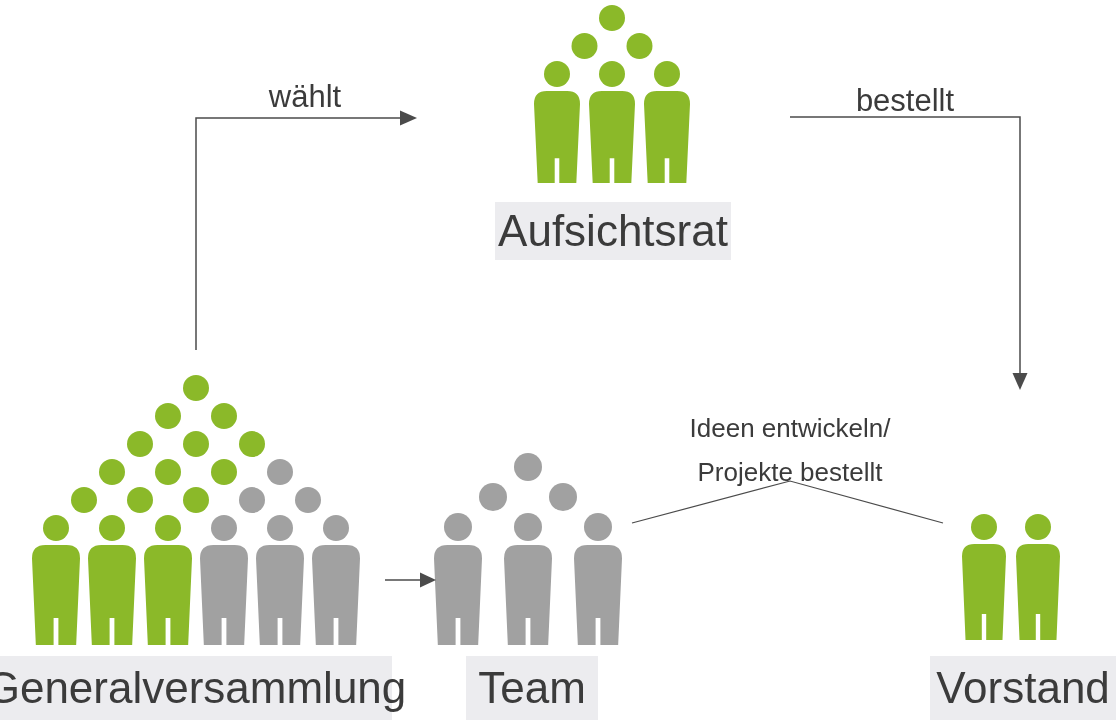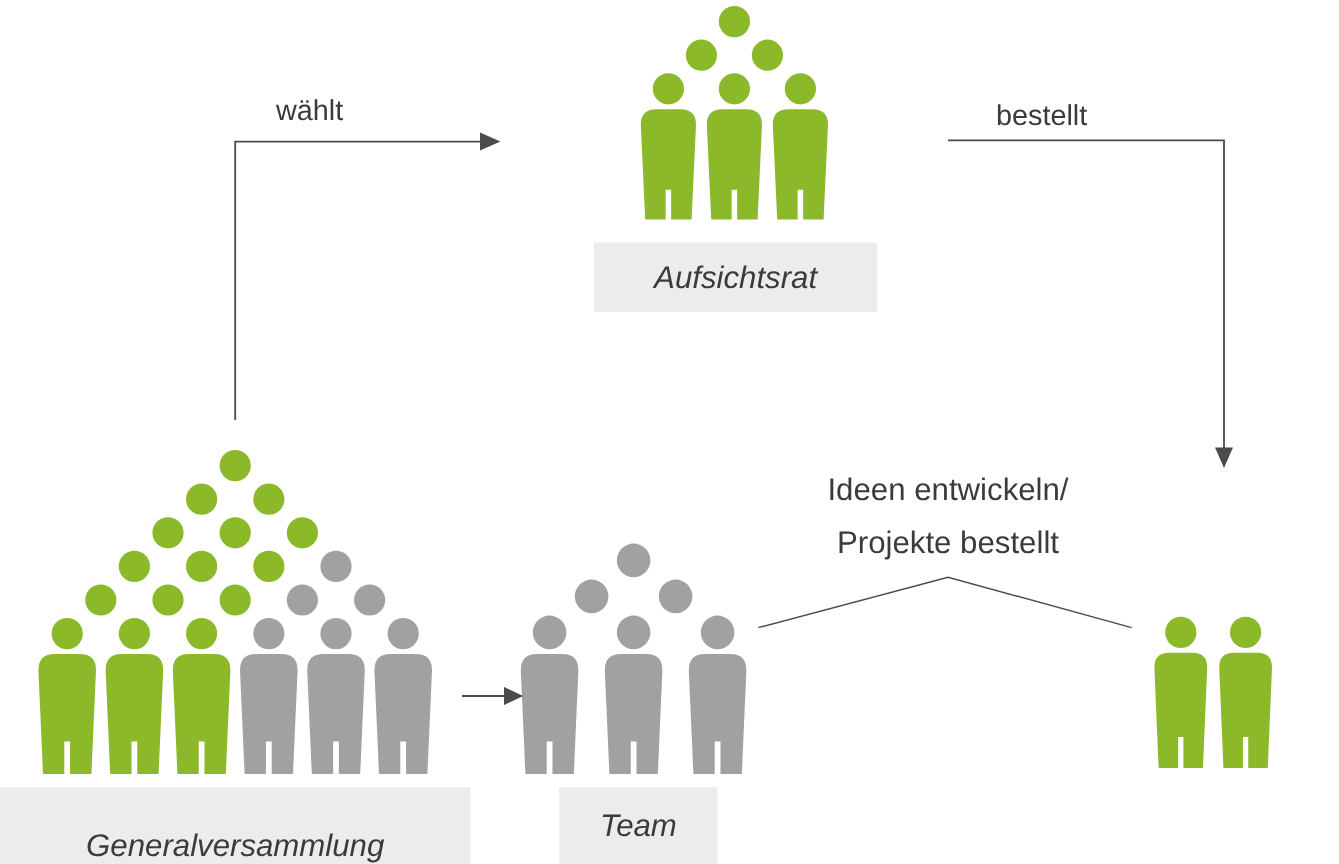--- a/index.html
+++ b/index.html
@@ -11,30 +11,29 @@
     background:#fff;
     overflow:hidden;
   }
   .canvas > svg { position:absolute; left:0; top:0; }
   .label-box {
     position:absolute;
     background:var(--label-bg);
     display:flex; align-items:center; justify-content:center;
   }
   .label-text {
-    font-size:26px;
+    font-size:44px;
     color:var(--text);
     white-space:nowrap;
-    font-style:italic;
   }
   .arrow-label {
     position:absolute;
-    font-size:24px;
+    font-size:31px;
     color:var(--text);
-    text-align:left;
+    text-align:center;
     white-space:nowrap;
   }
   .idea-text {
     position:absolute;
     font-size:26px;
     color:var(--text);
     text-align:center;
     line-height:44px;
   }
   .idea-text span { display:block; }
@@ -115,31 +114,34 @@
       <path class="arrow-line" d="M 385 580 L 421 580"></path>
       <polygon class="arrow-head" points="436,580 420,572.5 420,587.5"></polygon>
       <path class="thin-line" d="M 632 523 L 790 481 L 943 523"></path>
     </g>
   </svg>
 
   <div class="arrow-label" style="left:230px; top:79px; width:150px;">wählt</div>
 
   <div class="arrow-label" style="left:830px; top:83px; width:150px;">bestellt</div>
 
-  <div class="idea-text" style="left:640px; top:386px; width:300px;">
+  <div class="idea-text" style="left:640px; top:406px; width:300px;">
     <span>Ideen entwickeln/</span>
     <span>Projekte bestellt</span>
   </div>
 
   <div class="label-box" style="left:495px; top:202px; width:236px; height:58px;">
     <span class="label-text">Aufsichtsrat</span>
   </div>
 
-  <div class="label-box" style="left:0px; top:656px; width:392px; height:64px;align-items:flex-end;">
+  <div class="label-box" style="left:0px; top:656px; width:392px; height:64px;">
     <span class="label-text">Generalversammlung</span>
   </div>
 
   <div class="label-box" style="left:466px; top:656px; width:132px; height:64px;">
     <span class="label-text">Team</span>
   </div>
 
+  <div class="label-box" style="left:930px; top:656px; width:186px; height:64px;">
+    <span class="label-text">Vorstand</span>
+  </div>
 
 </div>
 
 </body></html>

